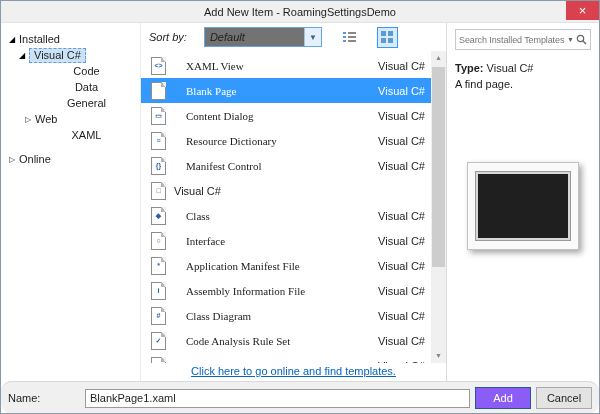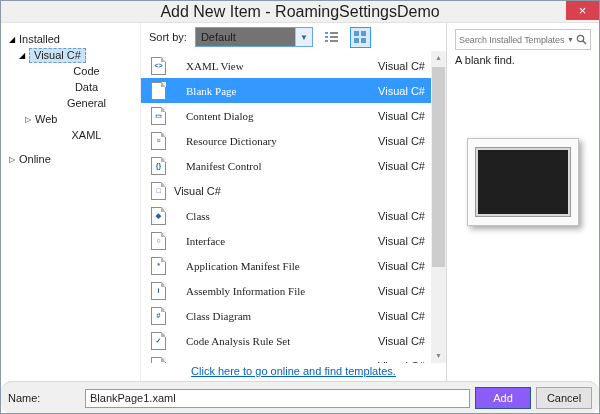--- a/index.html
+++ b/index.html
@@ -7,21 +7,21 @@
   .dialog {
     position:relative; width:600px; height:414px;
     border:1px solid #8a99a8; background:#fff; overflow:hidden;
   }
   
   .titlebar {
     position:relative; height:22px; background:#f0f0f0;
     border-bottom:1px solid #e2e2e2;
     display:flex; align-items:center; justify-content:center;
   }
-  .titlebar .title { font-size:16px; color:#1e1e1e; }
+  .titlebar .title { font-size:11px; color:#1e1e1e; }
   .close-btn {
     position:absolute; top:0; right:0; width:33px; height:19px;
     background:#d9414e; color:#fff; display:flex; align-items:center; justify-content:center;
     cursor:pointer;
   }
   .close-btn span { font-size:13px; line-height:1; }
   
   .body { display:flex; height:358px; background:#fff; }
   
   .sidebar { width:140px; border-right:1px solid #ececec; padding-top:8px; font-size:11px; color:#1e1e1e; }
@@ -31,21 +31,21 @@
   .lvl0 { padding-left:6px; }
   .lvl1 { padding-left:16px; }
   .lvl2 { padding-left:32px;justify-content:center; }
   .lvl2w { padding-left:22px; }
   .tree-sel {
     background:#cbe3f7; border:1px dashed #6b9bd2; padding:0 4px; height:15px; display:inline-flex; align-items:center;
   }
   .spacer8 { height:8px; }
   
   .main { flex:1; position:relative; border-right:1px solid #d9d9d9; display:flex; flex-direction:column; min-width:0; }
-  .sortbar { height:28px; display:flex; align-items:center; gap:8px; padding:0 8px; font-size:11px; color:#1e1e1e; }
+  .sortbar { height:28px; display:flex; align-items:center; gap:17px; padding:0 8px; font-size:11px; color:#1e1e1e;font-style:italic; }
   .combo {
     width:118px; height:20px; border:1px solid #66a7e8; display:flex; align-items:center; cursor:pointer; background:#737373;
   }
   .combo .val { flex:1; padding-left:5px; font-size:11px; }
   .combo .arrow {
     width:17px; height:18px; background:#e4f0fb; border-left:1px solid #9fc6ea;
     display:flex; align-items:center; justify-content:center; font-size:8px; color:#44627e;
   }
   .viewbtn {
     width:21px; height:21px; display:flex; align-items:center; justify-content:center;
@@ -289,21 +289,25 @@
 
     <div class="details">
       <div class="searchbox">
         <input type="text" placeholder="Search Installed Templates (Ctrl+E)" style="">
         <span class="chev">▼</span>
         <svg width="11" height="11" viewBox="0 0 11 11">
           <circle cx="4.5" cy="4.5" r="3.2" fill="none" stroke="#666" stroke-width="1.2"></circle>
           <line x1="7" y1="7" x2="10" y2="10" stroke="#666" stroke-width="1.4"></line>
         </svg>
       </div>
-      <div class="desc-line">A blank find.</div>
+      <div class="type-line">
+        <b>Type:</b>
+        <span>Visual C#</span>
+      </div>
+      <div class="desc-line">A find page.</div>
       <div class="preview-outer">
         <div class="preview-inner"></div>
       </div>
     </div>
   </div>
 
   <div class="footer">
     <span class="name-label">Name:</span>
     <input class="name-input" type="text" value="BlankPage1.xaml" style="">
     <div class="btn btn-add">Add</div>

